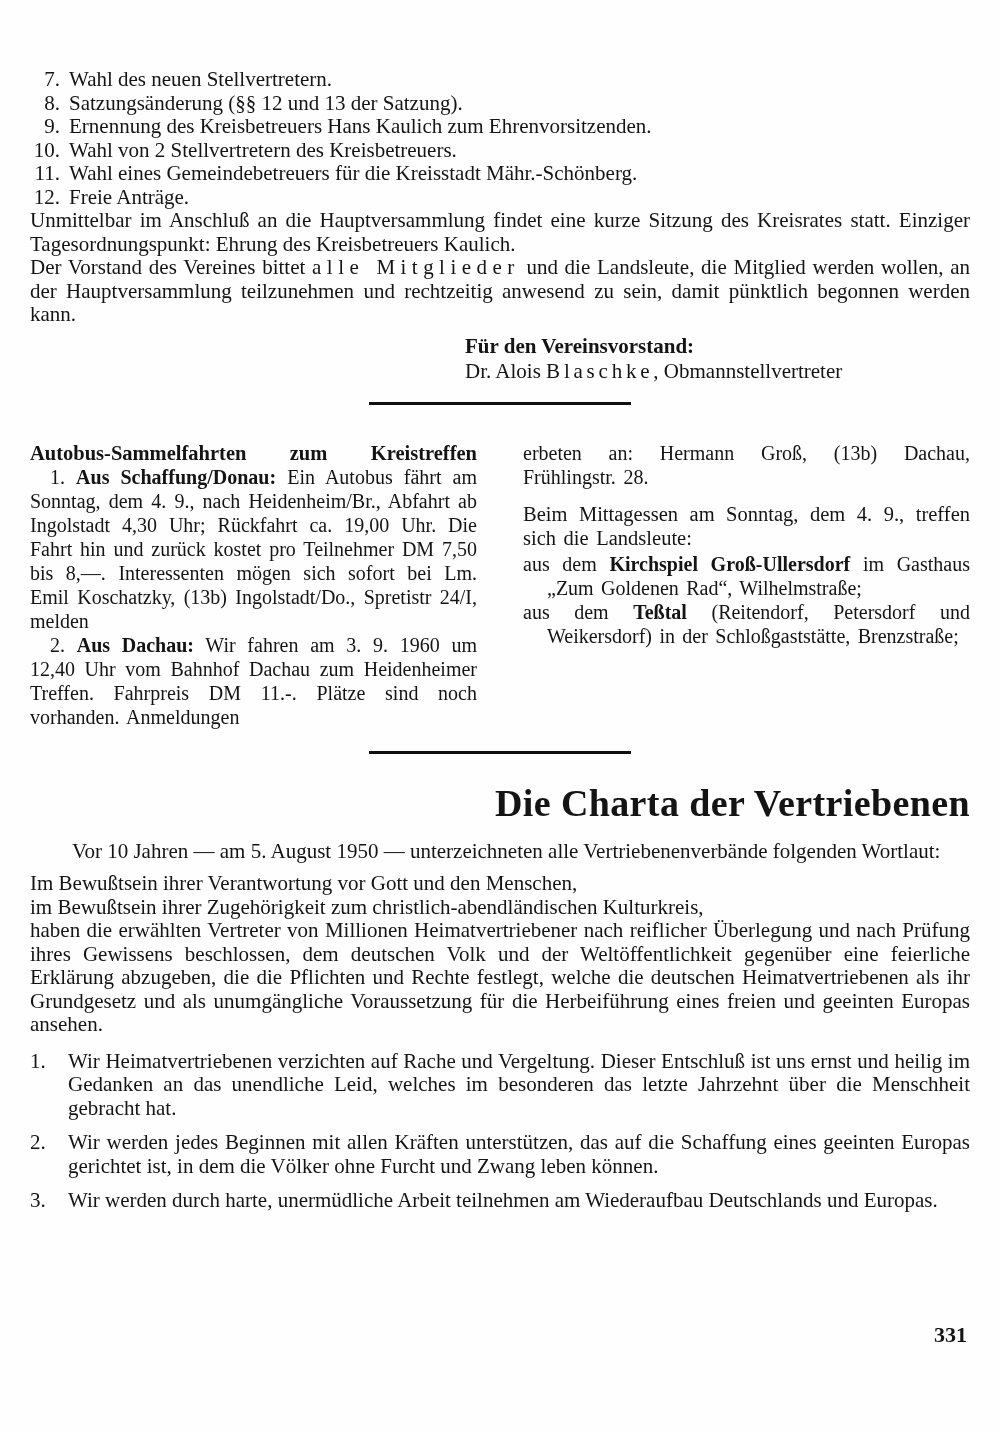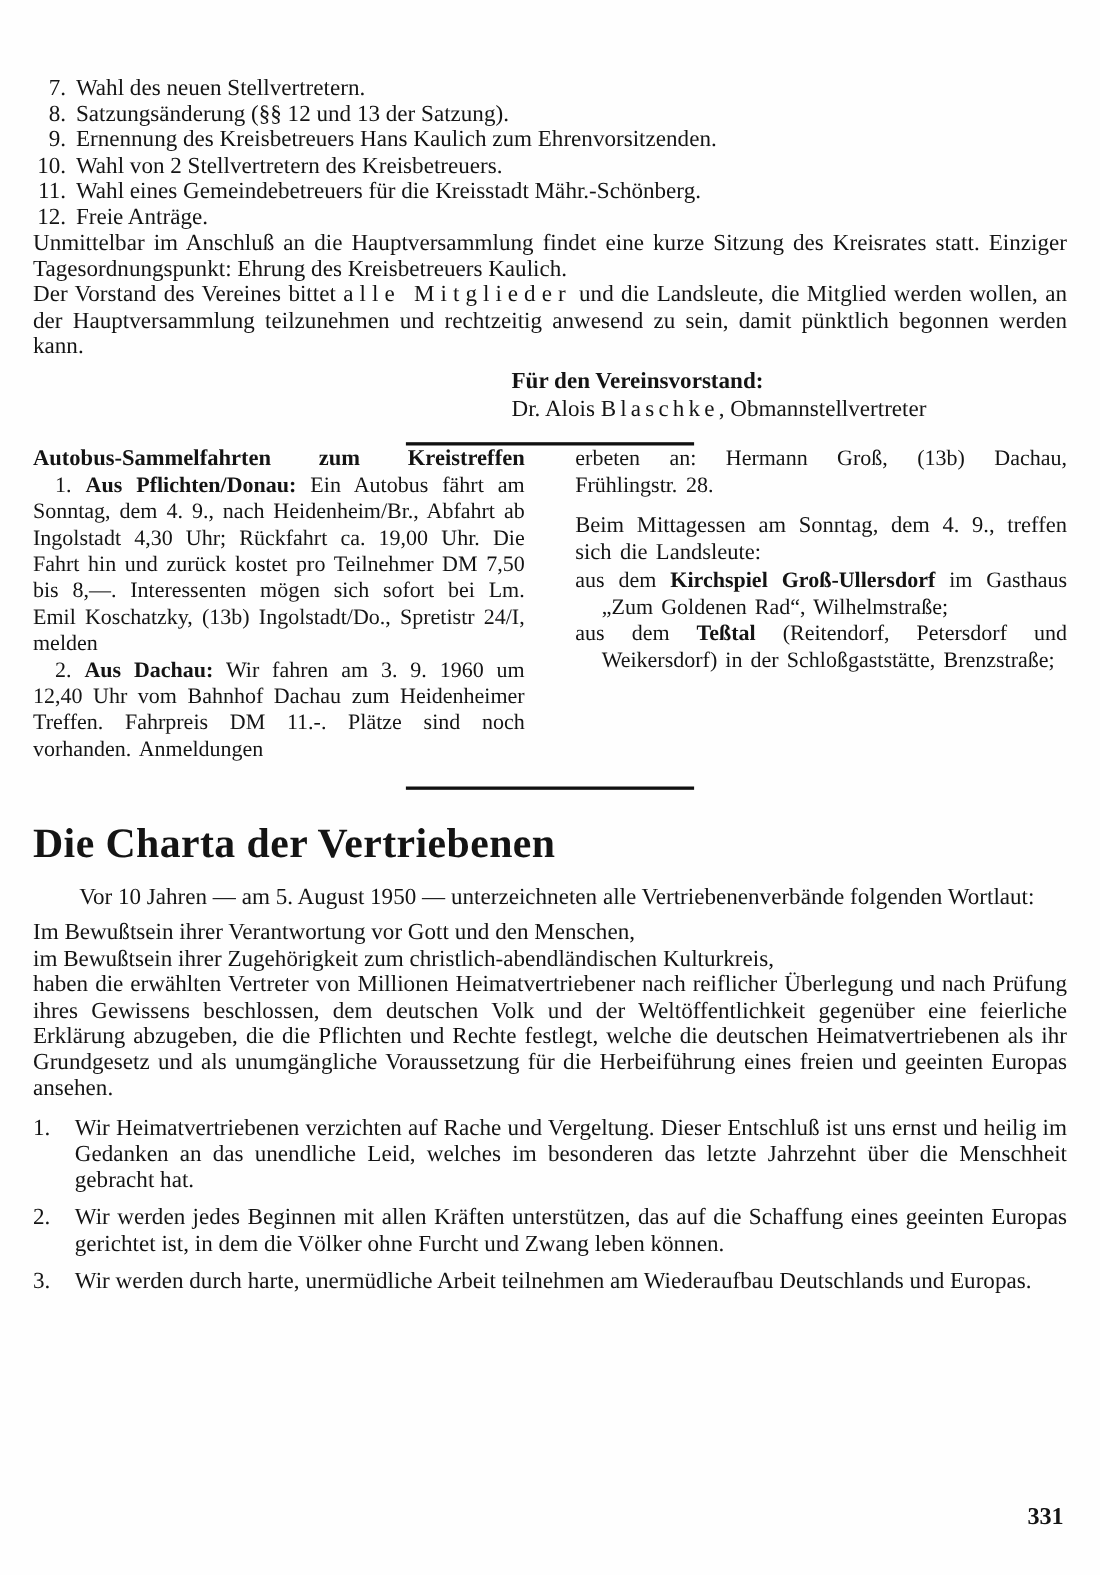--- a/index.html
+++ b/index.html
@@ -45,20 +45,21 @@
     border: none;
     border-top: 3px solid #101010;
     margin: 18px auto 0 auto;
   }
   .divider.second { margin-top: 22px; }
 
   
   .columns {
     display: flex;
     gap: 46px;
+    margin-top: 36px;
     font-size: 20px;
     line-height: 24px;
   }
   .col { flex: 1; min-width: 0; }
   .col-heading {
     margin: 0;
     font-size: 20.5px;
     font-weight: bold;
     text-align: justify;
     text-align-last: justify;
@@ -83,21 +84,21 @@
     padding-left: 24px;
     text-indent: -24px;
   }
 
   
   .charta-heading {
     margin: 26px 0 0 0;
     font-size: 38px;
     line-height: 46px;
     font-weight: bold;
-    text-align: left;
+    text-align: right;
     letter-spacing: 0.01em;
   }
   .charta-intro {
     margin: 14px 0 0 0;
     font-size: 21px;
     line-height: 23.5px;
     text-align: justify;
     text-indent: 42px;
   }
   .charta-line {
@@ -108,21 +109,21 @@
   }
   .charta-pre-wrap { margin-top: 9px; }
   .points { margin-top: 13px; font-size: 21px; line-height: 23.5px; }
   .point { display: flex; margin-top: 11px; }
   .point-num { flex: none; width: 38px; }
   .point-text { flex: 1; text-align: justify; }
 
   .page-number {
     position: absolute;
     right: 33px;
-    top: 1365px;
+    top: 1322px;
     font-size: 22px;
     font-weight: bold;
   }
 </style>
 </head>
 <body>
 
 <div class="page">
 
   <div class="agenda">
@@ -158,21 +159,21 @@
   <div class="signature">
     <div class="sig-title">Für den Vereinsvorstand:</div>
     <div class="sig-line"><span>Dr. Alois </span><span class="sp2">Blaschke</span><span>, Obmannstellvertreter</span></div>
   </div>
 
   <hr class="divider">
 
   <div class="columns">
     <div class="col">
       <h3 class="col-heading">Autobus-Sammelfahrten zum Kreistreffen</h3>
-      <p class="col-para ti"><span>1. </span><b>Aus Pflichten/Donau:</b><span> Ein Autobus fährt am Sonntag, dem 4. 9., nach Heidenheim/Br., Abfahrt ab Ingolstadt 4,30 Uhr; Rückfahrt ca. 19,00 Uhr. Die Fahrt hin und zurück kostet pro Teilnehmer DM 7,50 bis 8,—. Interessenten mögen sich sofort bei Lm. Emil Koschatzky, (13b) Ingolstadt/Do., Spretistr 24/I, melden</span></p>
+      <p class="col-para ti"><span>1. </span><b>Aus Schaffung/Donau:</b><span> Ein Autobus fährt am Sonntag, dem 4. 9., nach Heidenheim/Br., Abfahrt ab Ingolstadt 4,30 Uhr; Rückfahrt ca. 19,00 Uhr. Die Fahrt hin und zurück kostet pro Teilnehmer DM 7,50 bis 8,—. Interessenten mögen sich sofort bei Lm. Emil Koschatzky, (13b) Ingolstadt/Do., Spretistr 24/I, melden</span></p>
       <p class="col-para ti"><span>2. </span><b>Aus Dachau:</b><span> Wir fahren am 3. 9. 1960 um 12,40 Uhr vom Bahnhof Dachau zum Heidenheimer Treffen. Fahrpreis DM 11.-. Plätze sind noch vorhanden. Anmeldungen</span></p>
     </div>
     <div class="col">
       <p class="col-para">erbeten an: Hermann Groß, (13b) Dachau, Frühlingstr. 28.</p>
       <h4 class="lunch-heading">Beim Mittagessen am Sonntag, dem 4. 9., treffen sich die Landsleute:</h4>
       <p class="venue"><span>aus dem </span><b>Kirchspiel Groß-Ullersdorf</b><span> im Gasthaus „Zum Goldenen Rad“, Wilhelmstraße;</span></p>
       <p class="venue"><span>aus dem </span><b>Teßtal</b><span> (Reitendorf, Petersdorf und Weikersdorf) in der Schloßgaststätte, Brenzstraße;</span></p>
     </div>
   </div>
 

